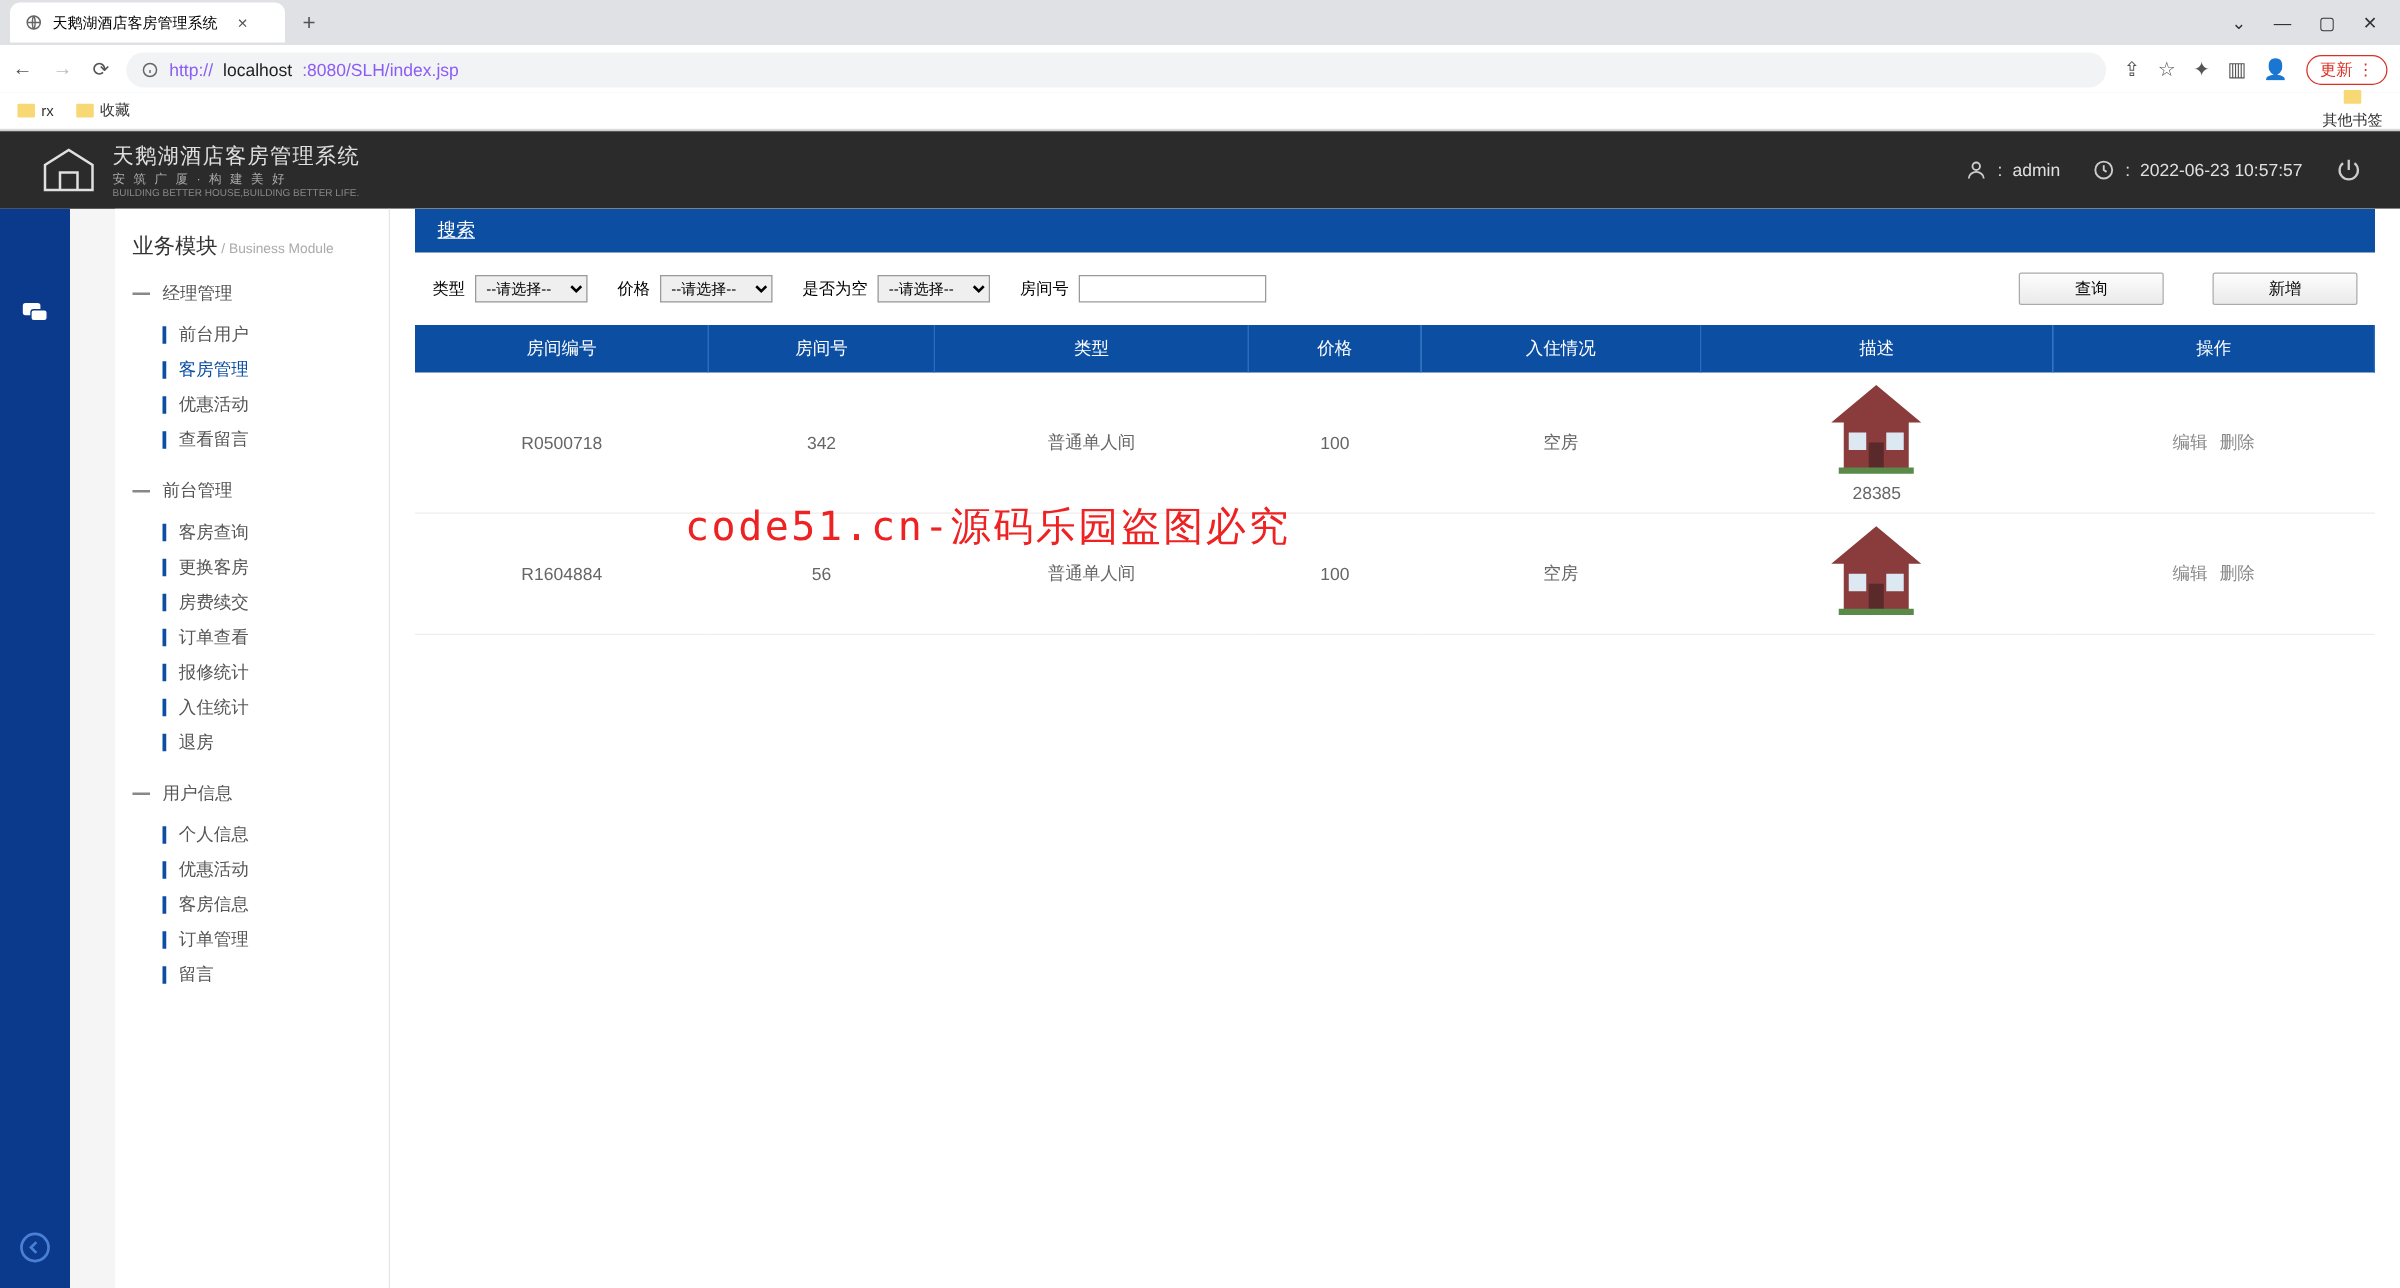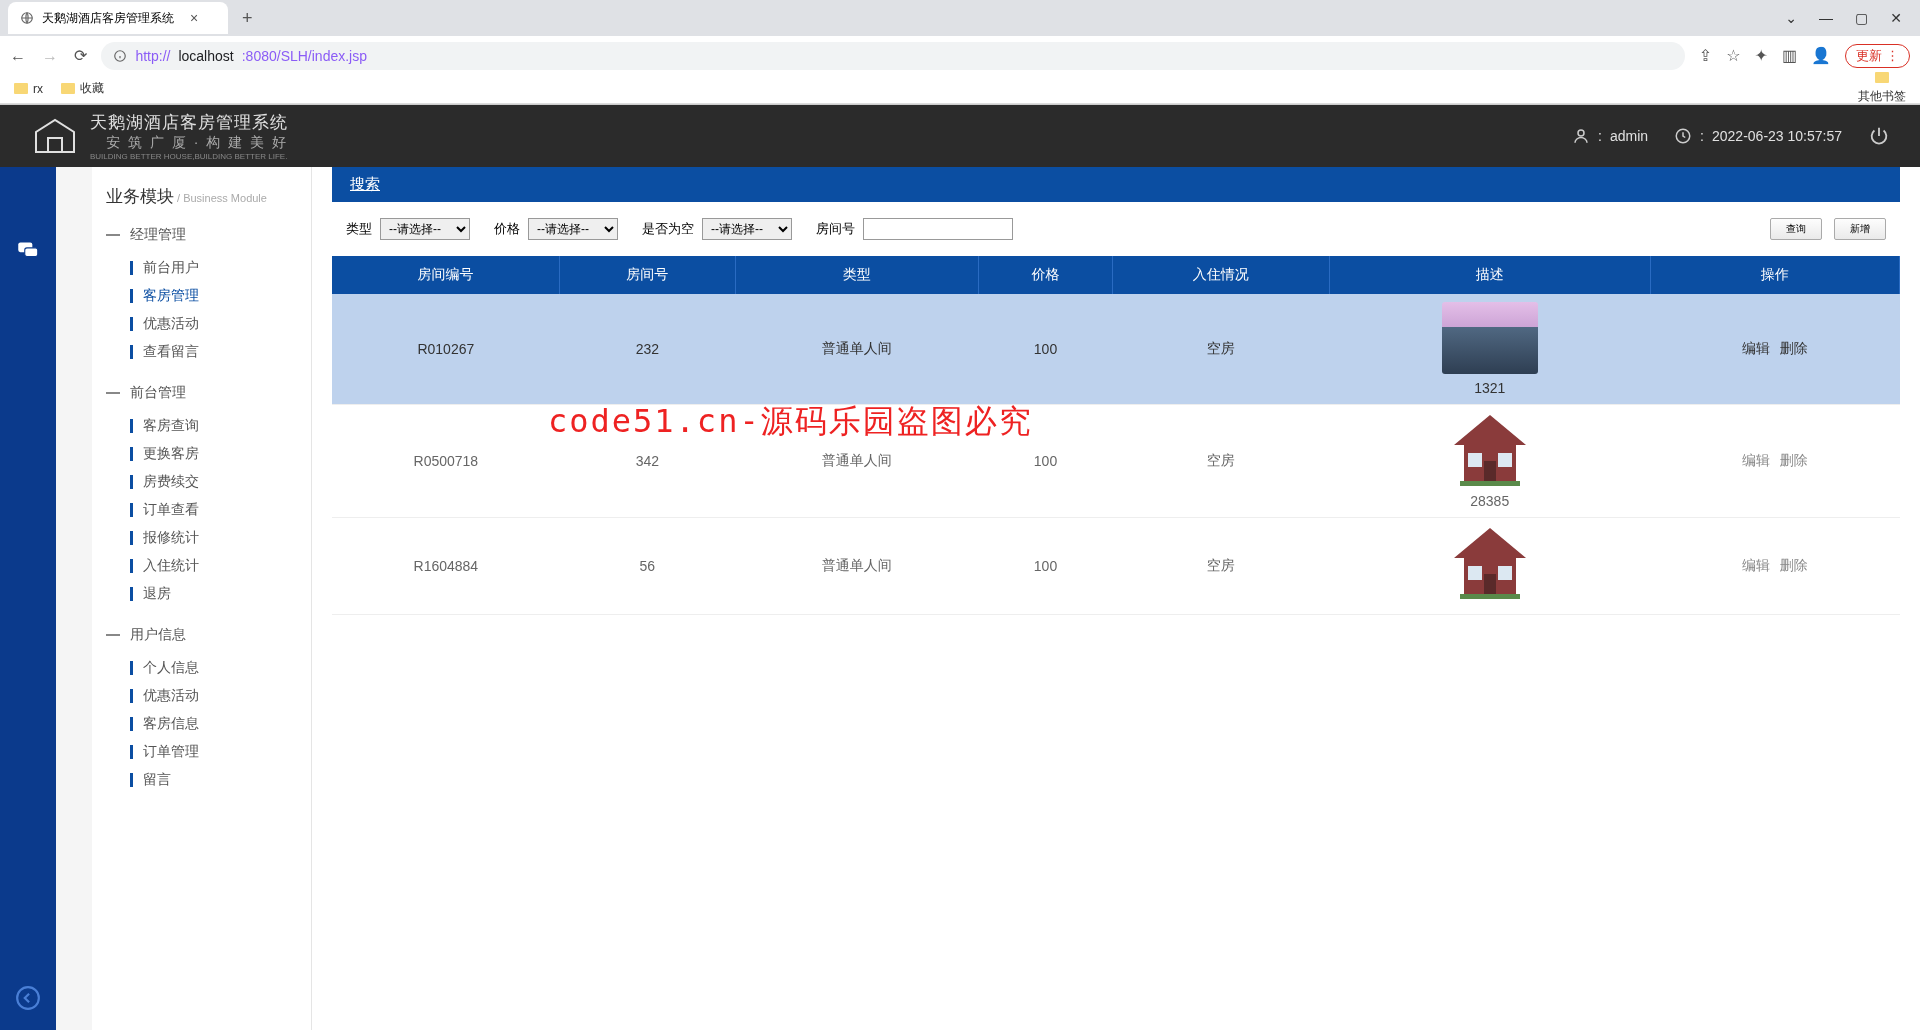--- a/index.html
+++ b/index.html
@@ -25,21 +25,21 @@
 .bookmark-bar { display: flex; align-items: center; height: 30px; padding: 0 14px; background: #fff; gap: 18px; font-size: 12px; color: #333; border-bottom: 1px solid #ddd; }
 .bookmark-bar .folder { display: flex; gap: 5px; align-items: center; }
 .folder-icon { width: 14px; height: 11px; background: #f8d775; border-radius: 1px; display: inline-block; }
 .bookmark-bar .right { margin-left: auto; flex-direction: column; }
 
 
 .app-header { background: #2b2b2b; height: 62px; display: flex; align-items: center; padding: 0 30px; color: #e0e0e0; }
 .logo-area { display: flex; gap: 10px; align-items: center; }
 .logo-svg { width: 50px; height: 40px; }
 .brand { font-size: 17px; letter-spacing: 1px; }
-.brand-sub { font-size: 14px; letter-spacing: 2px; color: #aaa; text-align: right; }
+.brand-sub { font-size: 10px; letter-spacing: 2px; color: #aaa; }
 .brand-sub2 { font-size: 8px; color: #888; }
 .header-right { margin-left: auto; display: flex; gap: 26px; align-items: center; font-size: 14px; }
 .hr-item { display: flex; gap: 8px; align-items: center; }
 .power-icon { width: 22px; height: 22px; }
 
 
 .body-wrap { display: flex; height: calc(100vh - 166px); }
 .rail { width: 56px; background: #0b3a8c; display: flex; flex-direction: column; align-items: center; padding-top: 70px; }
 .rail-icon { width: 26px; height: 26px; }
 .rail-back { margin-top: auto; margin-bottom: 20px; }
@@ -60,21 +60,21 @@
 .breadcrumb a { color: #0b4ea2; }
 
 .panel { margin: 0 20px 20px 20px; }
 .search-head { background: #0b4ea2; color: #fff; padding: 8px 18px; font-size: 15px; text-decoration: underline; }
 .filters { display: flex; gap: 24px; align-items: center; padding: 16px 14px; font-size: 13px; flex-wrap: wrap; }
 .filter { display: flex; gap: 8px; align-items: center; }
 .filter select, .filter input { height: 22px; border: 1px solid #999; font-size: 12px; padding: 0 4px; }
 .filter select { min-width: 90px; }
 .filter input { width: 150px; }
 .btns { display: flex; gap: 12px; margin-left: auto; }
-.btn { border: 1px solid #aaa; background: linear-gradient(#fdfdfd,#eaeaea); padding: 3px 15px; font-size: 10px; cursor: pointer; border-radius: 2px; }
+.btn { border: 1px solid #aaa; background: linear-gradient(#fdfdfd,#eaeaea); padding: 3px 44px; font-size: 13px; cursor: pointer; border-radius: 2px; margin-left: 27px; }
 
 table { width: 100%; border-collapse: collapse; }
 thead th { background: #0b4ea2; color: #fff; font-weight: normal; padding: 10px 8px; font-size: 14px; border-right: 1px solid #2a6bc2; }
 tbody td { text-align: center; padding: 8px 6px; font-size: 14px; color: #666; border-bottom: 1px solid #eee; }
 tbody tr.hl td { background: #bed2ed; color: #333; }
 .desc-cell img, .desc-cell .placeholder { width: 96px; height: 72px; display: block; margin: 0 auto 6px auto; }
 .mountain { background: linear-gradient(#e4bfe8 0%,#cda4d6 35%,#506882 35%,#2e3e52 100%); border-radius: 3px; }
 .house-svg { width: 80px; height: 74px; display: block; margin: 0 auto 6px auto; }
 .op-link { color: #888; margin: 0 3px; cursor: pointer; }
 tr.hl .op-link { color: #333; }
@@ -321,35 +321,20 @@
               <th>房间编号</th>
               <th>房间号</th>
               <th>类型</th>
               <th>价格</th>
               <th>入住情况</th>
               <th>描述</th>
               <th>操作</th>
             </tr>
           </thead>
         <tbody id="tbody">
-            <tr class="hl">
-    <td>R010267</td>
-    <td>232</td>
-    <td>普通单人间</td>
-    <td>100</td>
-    <td>空房</td>
-    <td class="desc-cell">
-                <div class="placeholder mountain"></div>
-                <div>1321</div>
-              </td>
-    <td>
-      <span class="op-link">编辑</span>
-      <span class="op-link">删除</span>
-    </td>
-            </tr>
             <tr>
     <td>R0500718</td>
     <td>342</td>
     <td>普通单人间</td>
     <td>100</td>
     <td>空房</td>
     <td class="desc-cell">
                 <svg class="house-svg" viewBox="0 0 80 74">
                   <polygon points="40,2 76,32 66,32 66,70 14,70 14,32 4,32" fill="#8a3b3b"></polygon>
                   <rect x="18" y="40" width="14" height="14" fill="#dce8f2"></rect>

